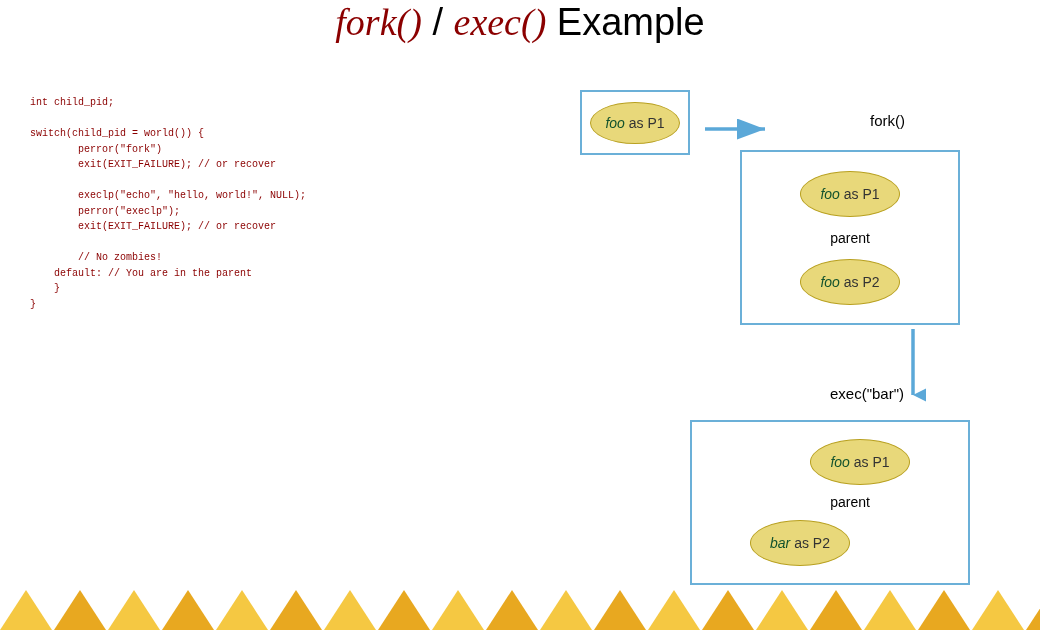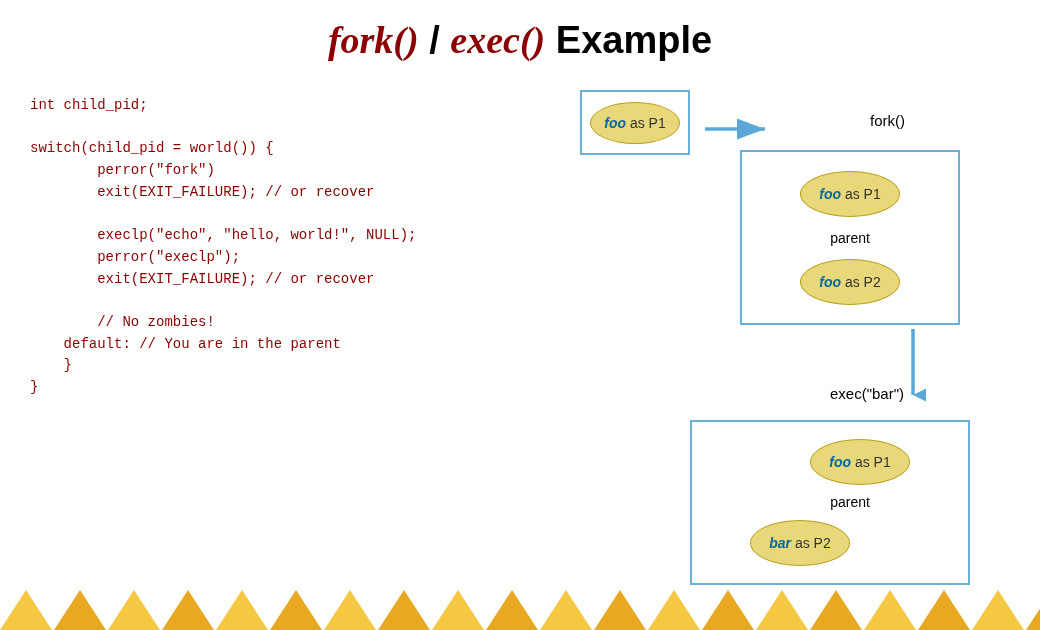--- a/index.html
+++ b/index.html
@@ -8,40 +8,39 @@
       height: 630px;
       background: #fff;
       font-family: Arial, sans-serif;
       overflow: hidden;
       position: relative;
     }
 
     
     .title {
       text-align: center;
-      padding-top: 18px;
       padding-bottom: 10px;
       font-size: 38px;
-      font-weight: bold;
+      font-weight: normal;
       color: #000;
     }
     .title em {
       font-style: italic;
       color: #8B0000;
       font-family: Georgia, serif;
     }
 
     
     .code-area {
       position: absolute;
       top: 95px;
       left: 30px;
       width: 520px;
       font-family: 'Courier New', Courier, monospace;
-      font-size: 14px;
+      font-size: 10px;
       color: #8B0000;
       line-height: 1.55;
     }
 
     
     .diagram-area {
       position: absolute;
       top: 90px;
       left: 560px;
       width: 460px;
@@ -86,22 +85,22 @@
       border: 1.5px solid #b8a020;
       display: flex;
       align-items: center;
       justify-content: center;
       font-size: 14px;
       font-weight: normal;
       color: #333;
     }
     .ellipse em {
       font-style: italic;
-      font-weight: bold;
-      color: #0369a1;
+      font-weight: normal;
+      color: #14532d;
     }
 
     .ellipse-sm {
       width: 90px;
       height: 42px;
     }
     .ellipse-md {
       width: 100px;
       height: 46px;
     }

